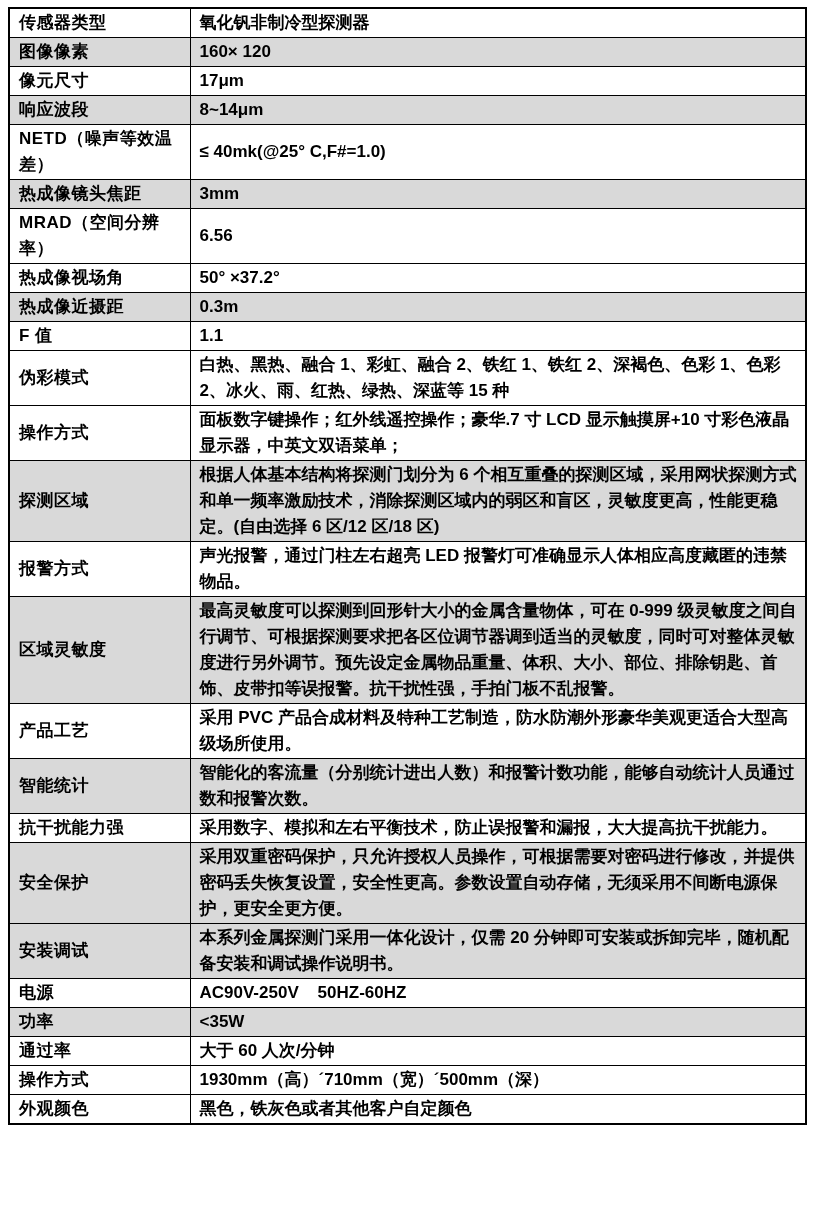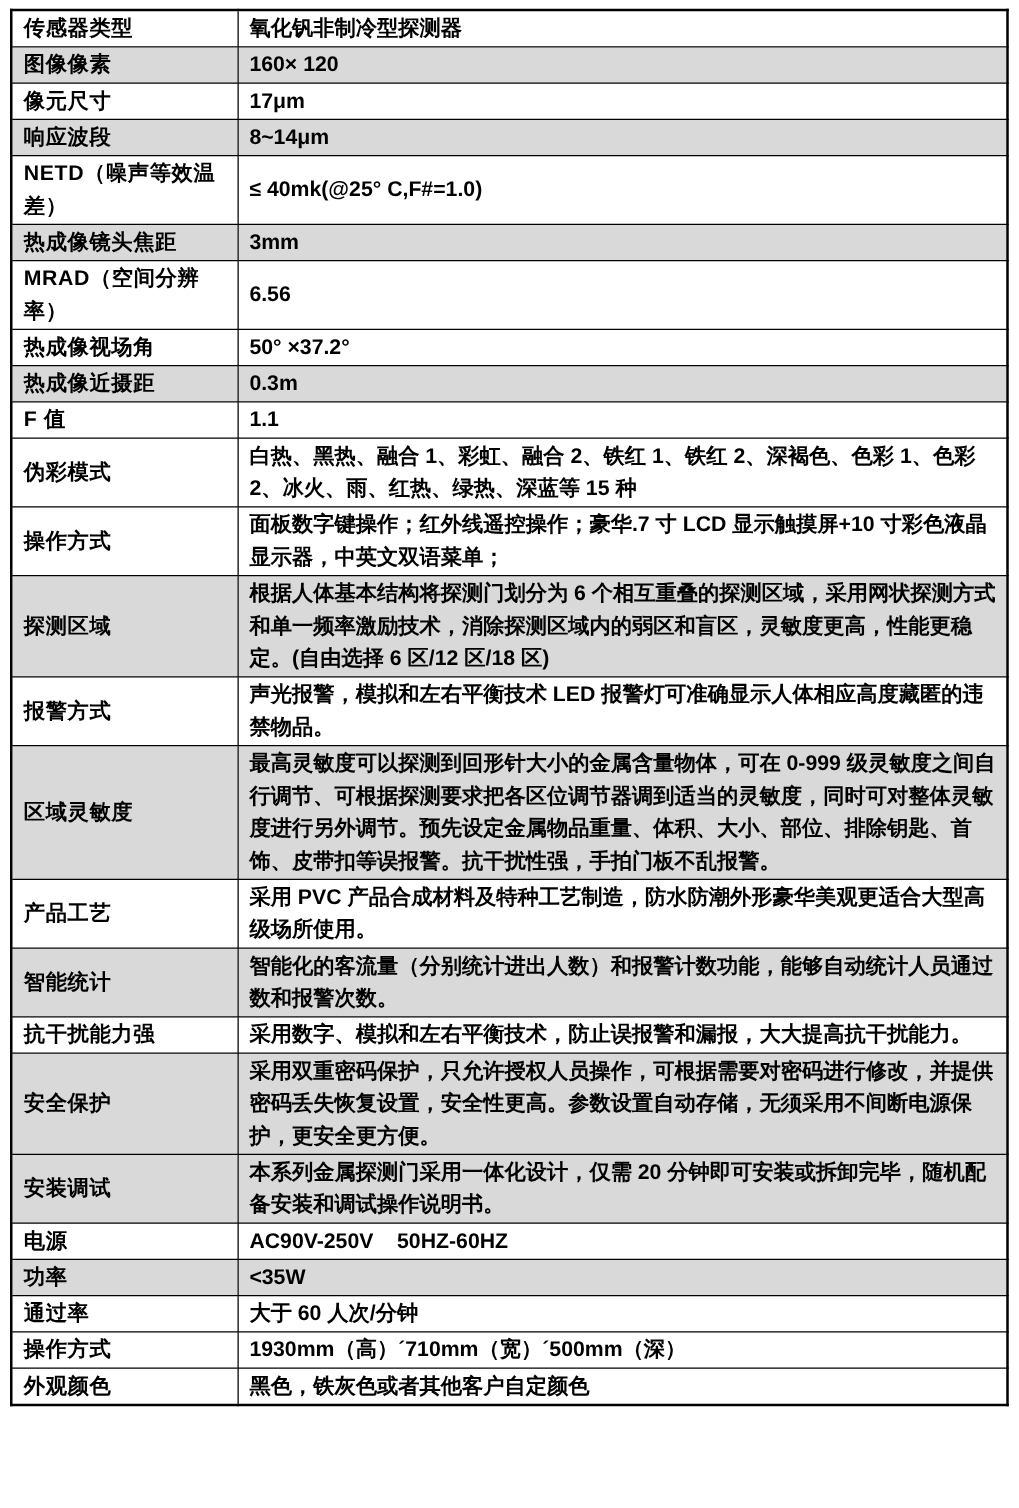--- a/index.html
+++ b/index.html
@@ -103,21 +103,21 @@
       <tr>
         <th>操作方式</th>
         <td>面板数字键操作；红外线遥控操作；豪华.7 寸 LCD 显示触摸屏+10 寸彩色液晶显示器，中英文双语菜单；</td>
       </tr>
       <tr class="shaded">
         <th>探测区域</th>
         <td>根据人体基本结构将探测门划分为 6 个相互重叠的探测区域，采用网状探测方式和单一频率激励技术，消除探测区域内的弱区和盲区，灵敏度更高，性能更稳定。(自由选择 6 区/12 区/18 区)</td>
       </tr>
       <tr>
         <th>报警方式</th>
-        <td>声光报警，模拟和左右平衡技术 LED 报警灯可准确显示人体相应高度藏匿的违禁物品。</td>
+        <td>声光报警，通过门柱左右超亮 LED 报警灯可准确显示人体相应高度藏匿的违禁物品。</td>
       </tr>
       <tr class="shaded">
         <th>区域灵敏度</th>
         <td>最高灵敏度可以探测到回形针大小的金属含量物体，可在 0-999 级灵敏度之间自行调节、可根据探测要求把各区位调节器调到适当的灵敏度，同时可对整体灵敏度进行另外调节。预先设定金属物品重量、体积、大小、部位、排除钥匙、首饰、皮带扣等误报警。抗干扰性强，手拍门板不乱报警。</td>
       </tr>
       <tr>
         <th>产品工艺</th>
         <td>采用 PVC 产品合成材料及特种工艺制造，防水防潮外形豪华美观更适合大型高级场所使用。</td>
       </tr>
       <tr class="shaded">

